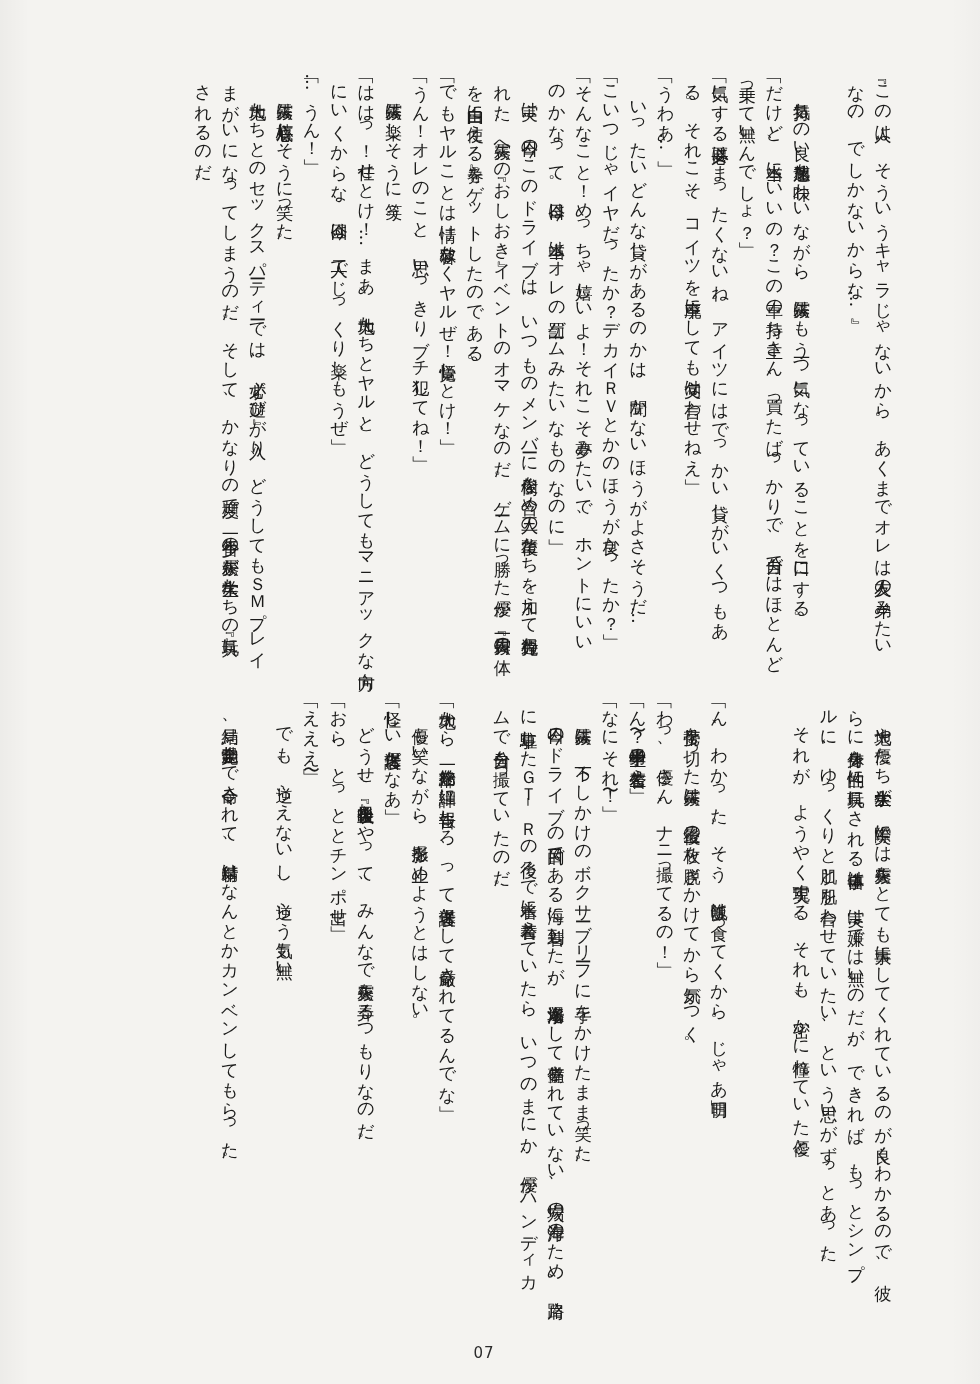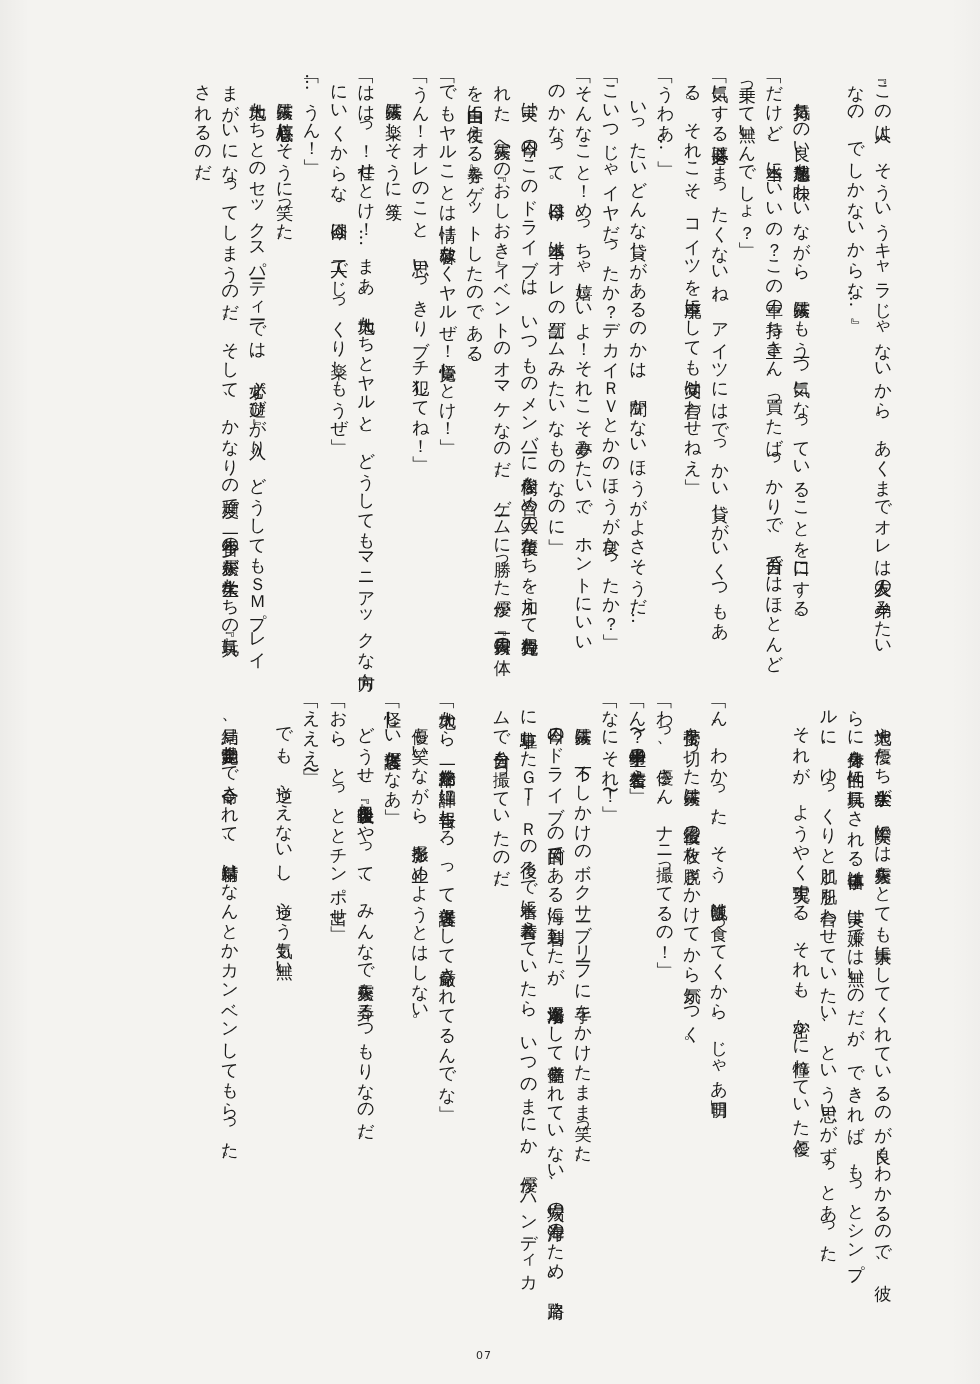--- a/index.html
+++ b/index.html
@@ -31,21 +31,21 @@
   .vblock p{margin:0;padding:0;}
   .vblock p.indent{text-indent:1em;}
   .vblock p.gap1{width:27px;}
   .vblock p.gap2{width:55px;}
   .folio{
     position:absolute;
     left:0;right:12px;
     bottom:22px;
     text-align:center;
     font-family:"DejaVu Sans","Liberation Sans",sans-serif;
-    font-size:11px;
+    font-size:15px;
     letter-spacing:1px;
     color:#2b2b2b;
   }
 </style>
 </head>
 <body>
 
 <div class="page">
   <section class="vblock top">
       <p class="">『この人は、そういうキャラじゃないから。あくまでオレは友人の弟みたいなの、でしかないからな…』</p>

